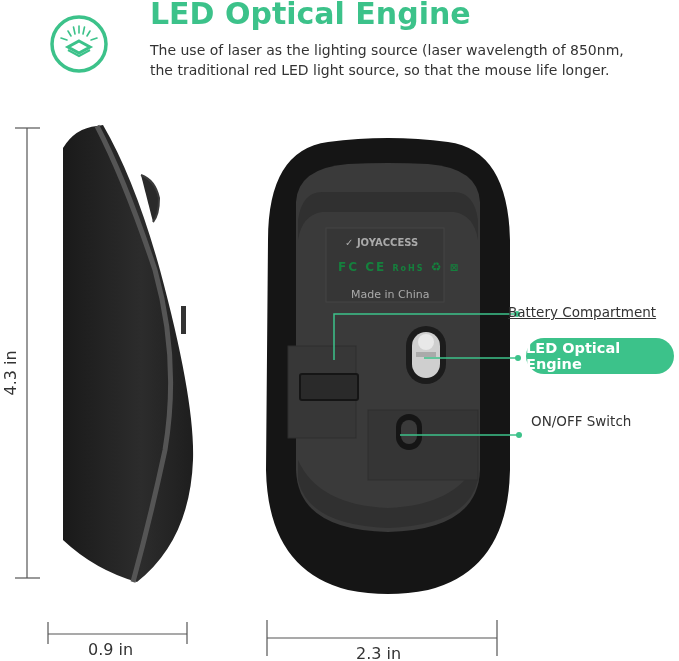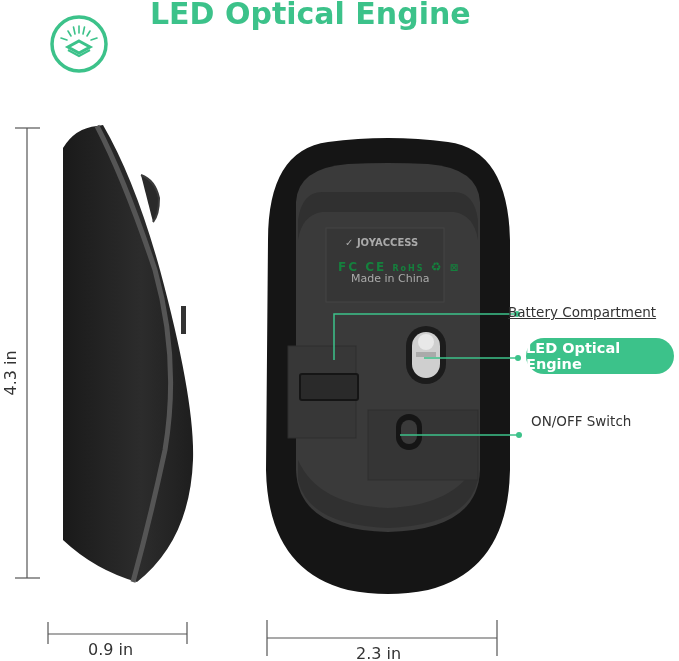--- a/index.html
+++ b/index.html
@@ -29,20 +29,22 @@
       <line x1="18" y1="26" x2="12" y2="24"></line>
       <line x1="42" y1="26" x2="48" y2="24"></line>
     </g>
     <path d="M30 27 L41 33 L30 39 L19 33 Z" fill="none" stroke="#3cc28a" stroke-width="3"></path>
     <path d="M19 36 L30 42 L41 36" fill="none" stroke="#3cc28a" stroke-width="2"></path>
   </svg>
 </div>
 
 <div class="abs title">LED Optical Engine</div>
 <div class="abs desc">
+  <div>The use of laser as the lighting source (laser wavelength of 850nm,</div>
+  <div>the traditional red LED light source, so that the mouse life longer.</div>
 </div>
 
 <svg class="abs" style="left:0;top:0" width="679" height="661">
   <g stroke="#555" stroke-width="1.2">
     <line x1="27" y1="128" x2="27" y2="578"></line>
     <line x1="15" y1="128" x2="40" y2="128"></line>
     <line x1="15" y1="578" x2="40" y2="578"></line>
     <line x1="48" y1="634" x2="187" y2="634"></line>
     <line x1="48" y1="622" x2="48" y2="644"></line>
     <line x1="187" y1="622" x2="187" y2="644"></line>
@@ -90,21 +92,21 @@
 <div class="abs" style="left:345px;top:237px;font-size:10px;color:#aaa;font-weight:bold;white-space:nowrap;text-align:center;">
   <span>✓ </span><span>JOYACCESS</span>
 </div>
 <div class="abs" style="left:338px;top:260px;font-size:12px;color:#15803d;font-weight:bold;white-space:nowrap;letter-spacing:2px;">
   <span>FC</span>
   <span>CE</span>
   <span style="font-size:8px;">RoHS</span>
   <span>♻</span>
   <span style="font-size:10px;">⊠</span>
 </div>
-<div class="abs" style="left:351px;top:272px;font-size:11px;color:#aaa;white-space:nowrap;">Made in China</div>
+<div class="abs" style="left:351px;top:288px;font-size:11px;color:#aaa;white-space:nowrap;">Made in China</div>
 
 <svg class="abs" style="left:0;top:0" width="679" height="661">
   <g stroke="#3cc28a" stroke-width="1.5" fill="none">
     <polyline points="334,360 334,314 517,314"></polyline>
     <line x1="424" y1="358" x2="518" y2="358"></line>
     <line x1="400" y1="435" x2="519" y2="435"></line>
   </g>
   <circle cx="517" cy="314" r="3" fill="#3cc28a"></circle>
   <circle cx="518" cy="358" r="3" fill="#3cc28a"></circle>
   <circle cx="519" cy="435" r="3" fill="#3cc28a"></circle>

